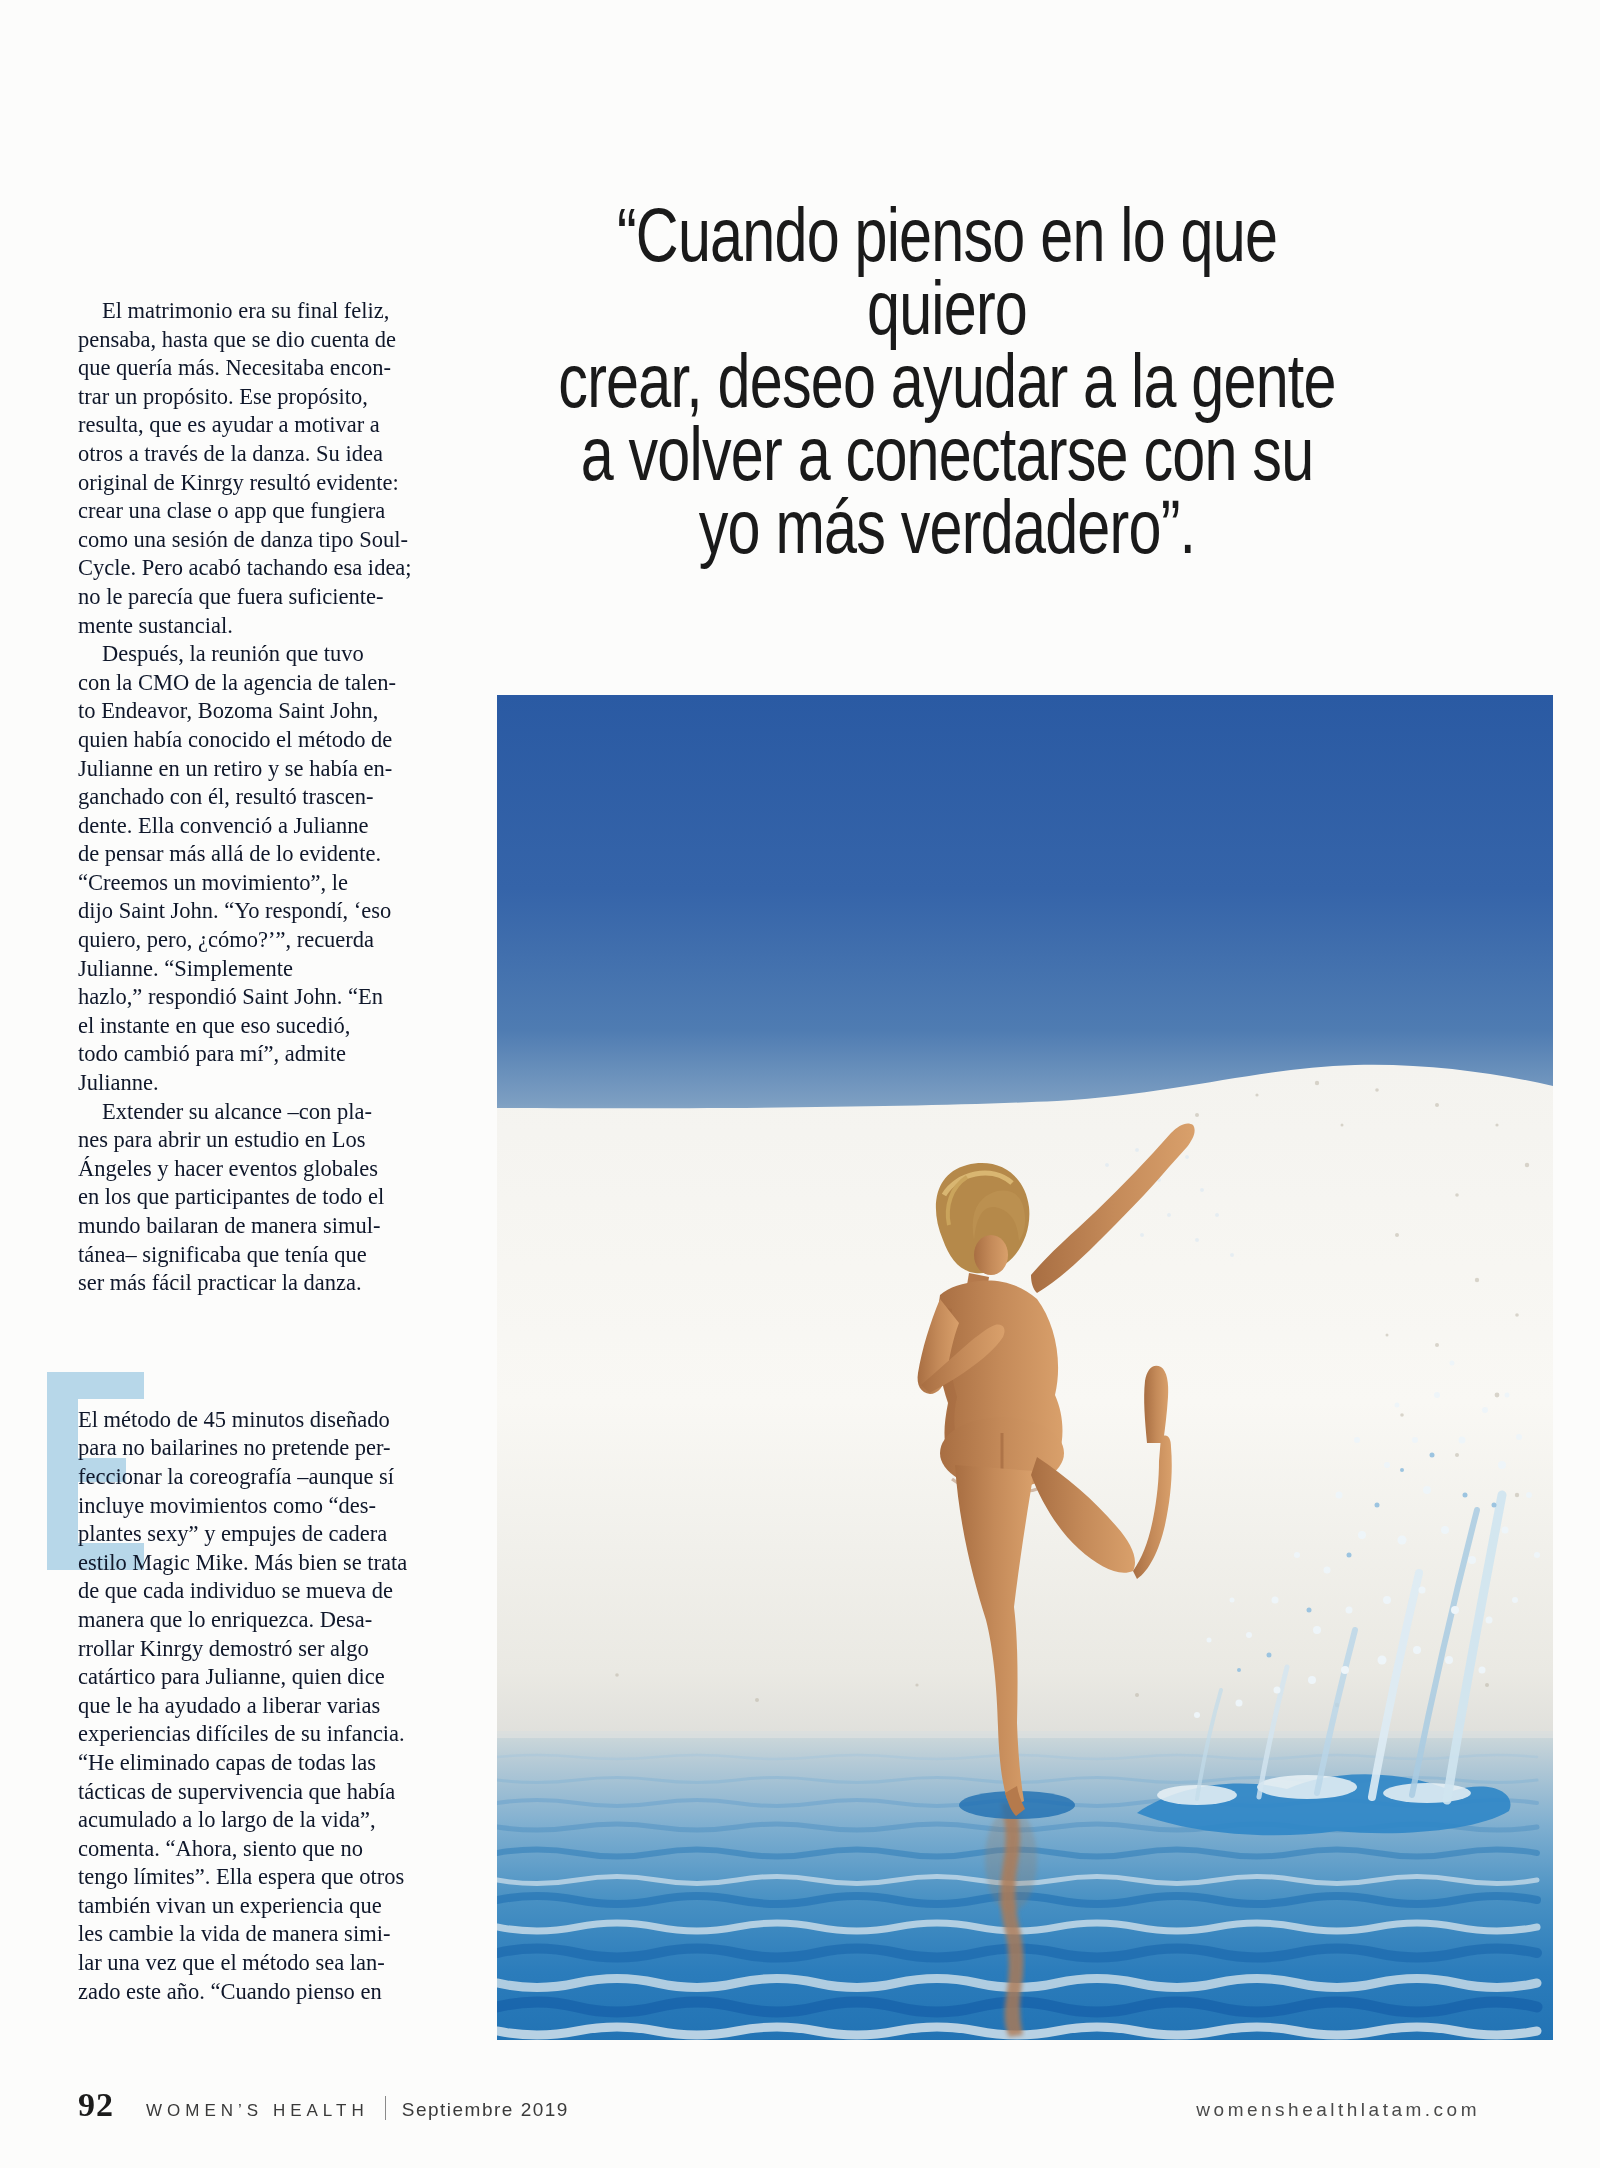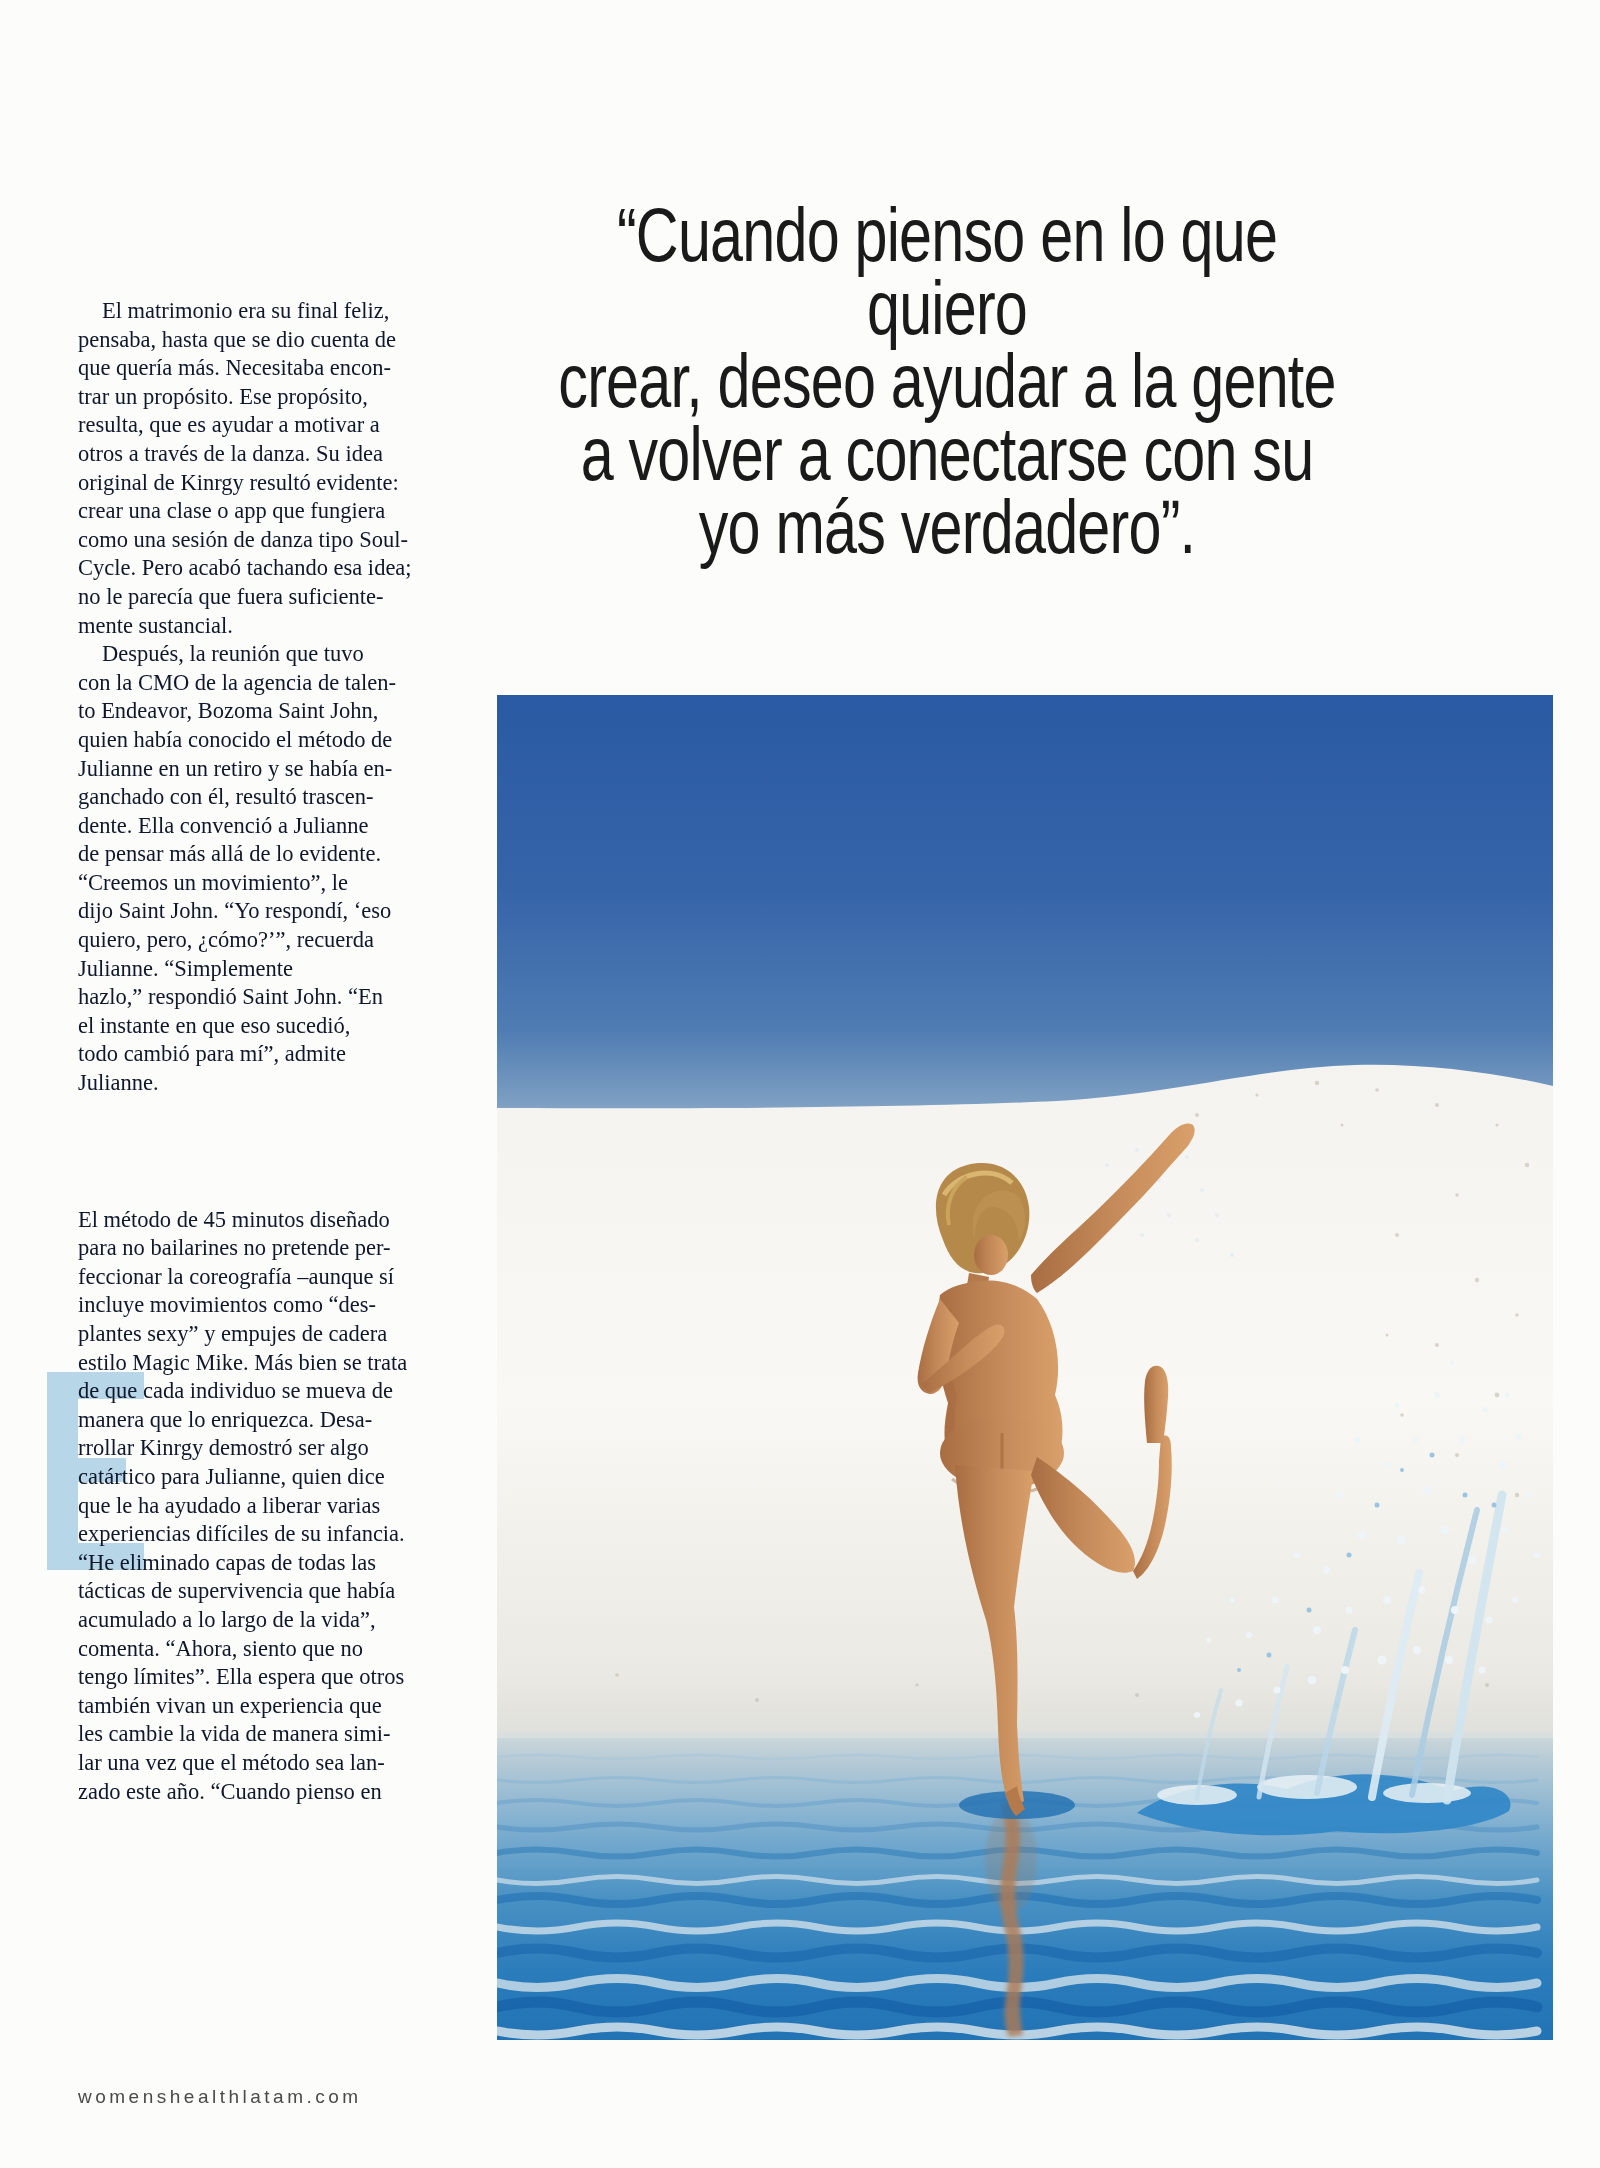--- a/index.html
+++ b/index.html
@@ -87,20 +87,27 @@
 dente. Ella convenció a Julianne
 de pensar más allá de lo evidente.
 “Creemos un movimiento”, le
 dijo Saint John. “Yo respondí, ‘eso
 quiero, pero, ¿cómo?’”, recuerda
 Julianne. “Simplemente
 hazlo,” respondió Saint John. “En
 el instante en que eso sucedió,
 todo cambió para mí”, admite
 Julianne.</p>
+  <p class="para indent">Extender su alcance –con pla-
+nes para abrir un estudio en Los
+Ángeles y hacer eventos globales
+en los que participantes de todo el
+mundo bailaran de manera simul-
+tánea– significaba que tenía que
+ser más fácil practicar la danza.</p>
   <p class="para kicker">El método de 45 minutos diseñado
 para no bailarines no pretende per-
 feccionar la coreografía –aunque sí
 incluye movimientos como “des-
 plantes sexy” y empujes de cadera
 estilo Magic Mike. Más bien se trata
 de que cada individuo se mueva de
 manera que lo enriquezca. Desa-
 rrollar Kinrgy demostró ser algo
 catártico para Julianne, quien dice
@@ -313,14 +320,20 @@
     <path d="M508,1098 C511,1108 514,1116 519,1121 L528,1114 C524,1106 521,1098 520,1091 Z" fill="#b57a4c"></path>
 
     <path d="M540,762 C570,782 598,806 620,832 C634,848 642,864 636,876 C622,882 602,872 582,854 C560,834 544,806 534,780 Z" fill="url(#skin)"></path>
     <path d="M636,876 C646,862 652,844 656,824 C660,804 662,784 662,766 L664,742 C670,738 674,742 674,752 C676,776 674,802 668,830 C662,856 652,876 640,884 Z" fill="url(#skin)"></path>
     <path d="M650,748 C648,726 646,704 648,686 C650,674 656,668 664,672 C670,676 672,688 671,702 C670,718 668,734 666,748 Z" fill="url(#skin)"></path>
   </g>
 </svg>
 </div>
 
 <div class="footer">
+  <div class="footer-left">
+    <span class="page-number">92</span>
+    <span class="magazine-name">WOMEN’S HEALTH</span>
+    <span class="footer-divider"></span>
+    <span class="issue-date">Septiembre 2019</span>
+  </div>
   <span class="website">womenshealthlatam.com</span>
 </div>
 
 </body></html>

